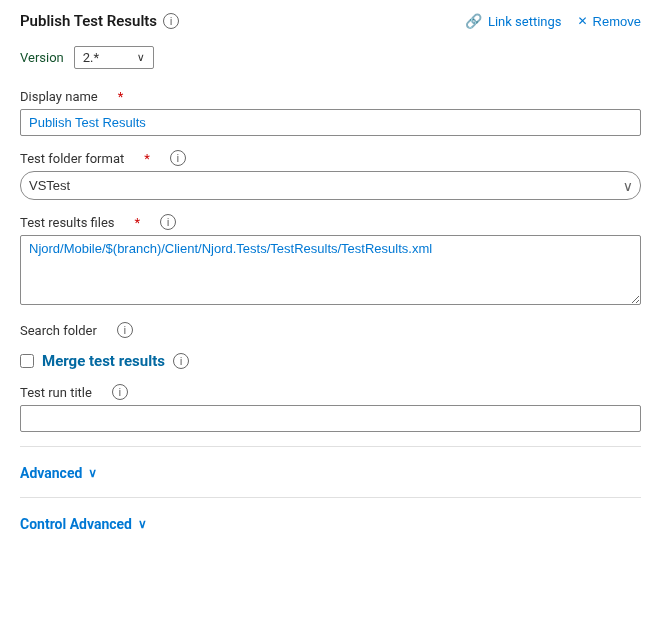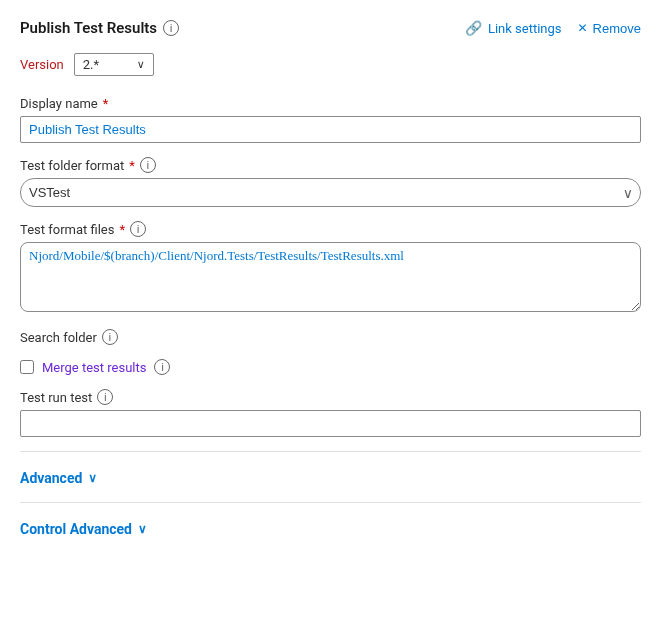--- a/index.html
+++ b/index.html
@@ -5,21 +5,21 @@
     * { box-sizing: border-box; margin: 0; padding: 0; }
     body {
       font-family: -apple-system, BlinkMacSystemFont, "Segoe UI", Roboto, sans-serif;
       font-size: 14px;
       background: #fff;
       color: #333;
       width: 661px;
       min-height: 639px;
     }
     .container {
-      padding: 19px 20px;
+      padding: 12px 20px;
       max-width: 661px;
     }
     .header {
       display: flex;
       align-items: center;
       justify-content: space-between;
       margin-bottom: 16px;
     }
     .header-left {
       display: flex;
@@ -69,21 +69,21 @@
       border: none;
     }
     .version-row {
       display: flex;
       align-items: center;
       gap: 10px;
       margin-bottom: 20px;
     }
     .version-label {
       font-size: 13px;
-      color: #b91c1c;
+      color: #14532d;
     }
     .version-select {
       display: flex;
       align-items: center;
       border: 1px solid #8a8a8a;
       border-radius: 2px;
       padding: 3px 8px;
       cursor: pointer;
       min-width: 80px;
       justify-content: space-between;
@@ -92,45 +92,45 @@
     }
     .form-group {
       margin-bottom: 14px;
     }
     .form-label {
       font-size: 13px;
       color: #333;
       margin-bottom: 5px;
       display: flex;
       align-items: center;
-      gap: 5px;
+      gap: 20px;
     }
     .required {
       color: #cc0000;
     }
     .form-input {
       width: 100%;
       border: 1px solid #8a8a8a;
       border-radius: 2px;
       padding: 5px 8px;
       font-size: 13px;
       color: #0078d4;
       outline: none;
     }
     .form-textarea {
       width: 100%;
       border: 1px solid #8a8a8a;
-      border-radius: 8px;
+      border-radius: 2px;
       padding: 5px 8px;
       font-size: 13px;
       color: #0078d4;
       min-height: 70px;
       resize: vertical;
       outline: none;
-      font-family: Liberation Serif, serif;
+      font-family: Liberation Sans, sans-serif;
     }
     .select-wrapper {
       position: relative;
       width: 100%;
     }
     .form-select {
       width: 100%;
       border: 1px solid #8a8a8a;
       border-radius: 14px;
       padding: 6px 30px 6px 8px;
@@ -156,22 +156,23 @@
       margin-bottom: 14px;
     }
     .checkbox-input {
       width: 14px;
       height: 14px;
       border: 1.5px solid #8a8a8a;
       cursor: pointer;
       accent-color: #0078d4;
     }
     .checkbox-label {
-      font-size: 13px;
-      color: #6d28d9;
+      font-size: 15px;
+      color: #0369a1;
+      font-weight: bold;
     }
     .divider {
       border: none;
       border-top: 1px solid #e0e0e0;
       margin: 8px 0 10px 0;
     }
     .collapsible-section {
       margin-bottom: 0;
     }
     .collapsible-header {
@@ -244,21 +245,21 @@
         <option>NUnit</option>
         <option>XUnit</option>
         <option>CTest</option>
       </select>
       <span class="select-chevron">∨</span>
     </div>
   </div>
 
   <div class="form-group">
     <div class="form-label">
-      <span>Test format files</span>
+      <span>Test results files</span>
       <span class="required">*</span>
       <span class="info-icon">i</span>
     </div>
     <textarea class="form-textarea" style="">Njord/Mobile/$(branch)/Client/Njord.Tests/TestResults/TestResults.xml</textarea>
   </div>
 
   <div class="form-group">
     <div class="form-label">
       <span>Search folder</span>
       <span class="info-icon">i</span>
@@ -266,21 +267,21 @@
   </div>
 
   <div class="checkbox-row">
     <input type="checkbox" class="checkbox-input" style="">
     <span class="checkbox-label">Merge test results</span>
     <span class="info-icon">i</span>
   </div>
 
   <div class="form-group">
     <div class="form-label">
-      <span>Test run test</span>
+      <span>Test run title</span>
       <span class="info-icon">i</span>
     </div>
     <input type="text" class="form-input plain-text-input" value="" style="">
   </div>
 
   <hr class="divider">
   <div class="collapsible-section">
     <div class="collapsible-header">
       <span>Advanced</span>
       <span class="chevron-down">∨</span>

